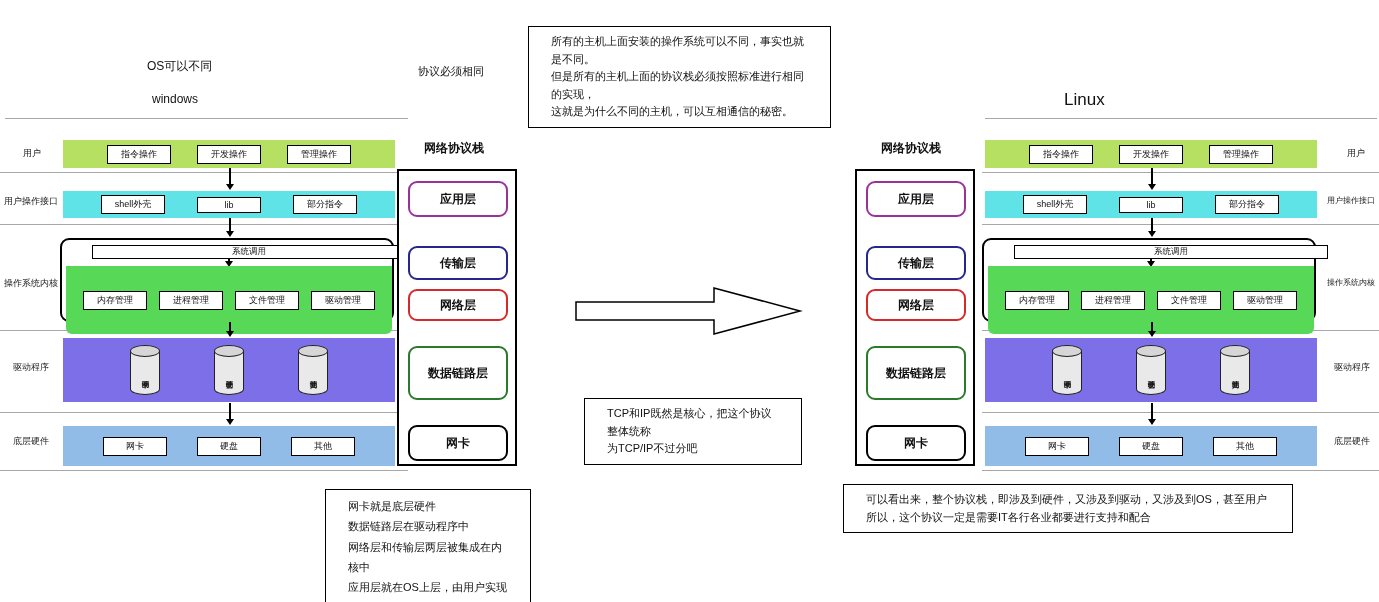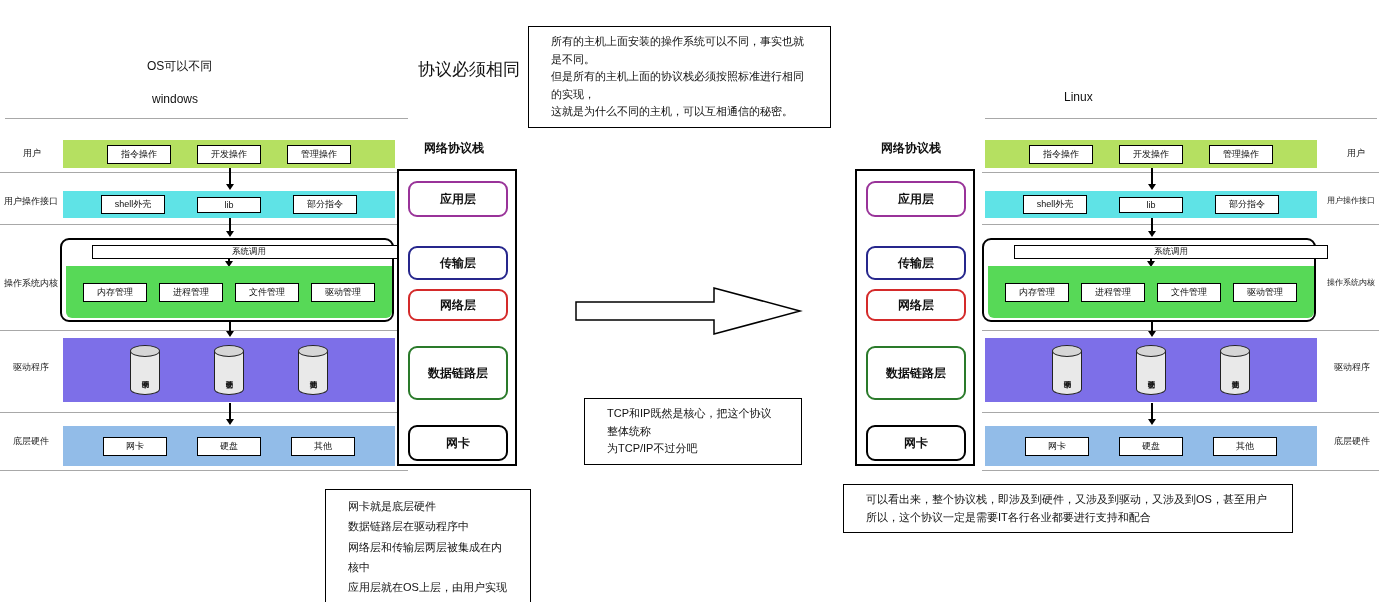--- a/index.html
+++ b/index.html
@@ -11,21 +11,21 @@
   .hline{position:absolute;height:1px;background:#a8a8a8;}
   .bar{position:absolute;display:flex;align-items:center;justify-content:center;gap:26px;}
   .wbtn{background:#fff;border:1px solid #000;font-size:9px;padding:2px 6px;min-width:64px;
         text-align:center;white-space:nowrap;}
   .varrow{position:absolute;width:1.5px;background:#000;}
   .varrow::after{content:'';position:absolute;bottom:-6px;left:-3.2px;width:0;height:0;
         border-left:4px solid transparent;border-right:4px solid transparent;border-top:6px solid #000;}
   .kernelbox{position:absolute;border:2px solid #000;border-radius:9px;background:#fff;}
   .syscall{position:absolute;left:10px;top:5px;width:314px;height:14px;border:1px solid #000;
         background:#fff;font-size:8.5px;display:flex;align-items:center;justify-content:center;margin-left:20px;}
-  .kernelfill{position:absolute;left:4px;top:26px;width:326px;height:52px;display:flex;
+  .kernelfill{position:absolute;left:4px;top:26px;width:326px;height:68px;display:flex;
         align-items:center;justify-content:center;gap:12px;border-radius:0 0 6px 6px;}
   .protobox{position:absolute;width:120px;height:297px;border:2px solid #000;background:#fff;}
   .layer{position:absolute;left:9px;width:100px;border:2px solid #000;border-radius:9px;background:#fff;
         display:flex;align-items:center;justify-content:center;font-size:12px;font-weight:600;}
   .note{position:absolute;border:1.5px solid #000;background:#fff;padding:6px 22px;font-size:11px;
         line-height:1.6;white-space:pre-line;}
   .cyl{position:relative;width:30px;height:50px;flex:0 0 auto;}
   .cyl-top{position:absolute;top:0;left:0;width:100%;height:12px;border-radius:50%;
         background:#d6d6d6;border:1px solid #222;z-index:1;}
   .cyl-body{position:absolute;top:6px;left:0;width:100%;height:44px;background:#e9e9e9;
@@ -35,22 +35,22 @@
   .rowlabel{position:absolute;font-size:9px;color:#222;text-align:center;line-height:1.2;}
   svg{position:absolute;}
 </style>
 </head>
 <body>
 
 <div class="canvas">
 
   <div class="t" style="left:147px;top:58px;font-size:12px">OS可以不同</div>
   <div class="t" style="left:152px;top:92px;font-size:12px">windows</div>
-  <div class="t" style="left:1064px;top:90px;font-size:12px">Linux</div>
-  <div class="t" style="left:418px;top:58px;font-size:17px">协议必须相同</div>
+  <div class="t" style="left:1064px;top:90px;font-size:17px">Linux</div>
+  <div class="t" style="left:418px;top:64px;font-size:11px">协议必须相同</div>
   <div class="t bold" style="left:424px;top:140px;font-size:12px">网络协议栈</div>
   <div class="t bold" style="left:881px;top:140px;font-size:12px">网络协议栈</div>
 
   <div class="hline" style="left:5px;top:118px;width:403px"></div>
   <div class="hline" style="left:0;top:172px;width:408px"></div>
   <div class="hline" style="left:0;top:224px;width:408px"></div>
   <div class="hline" style="left:0;top:330px;width:408px"></div>
   <div class="hline" style="left:0;top:412px;width:408px"></div>
   <div class="hline" style="left:0;top:470px;width:408px"></div>
 

